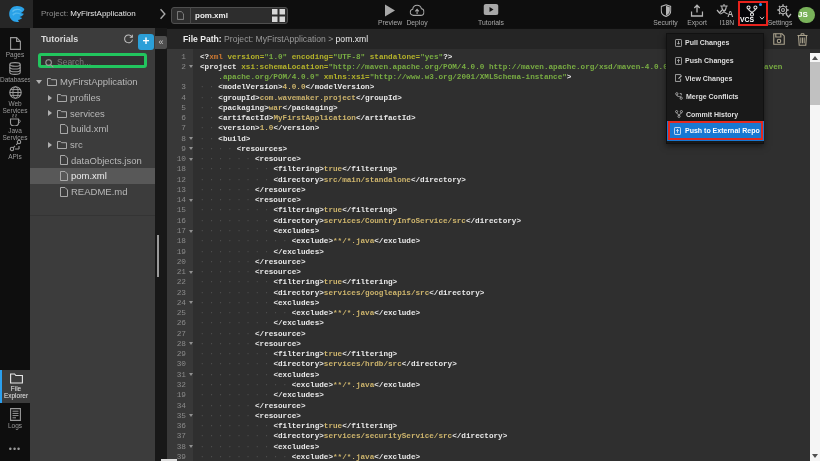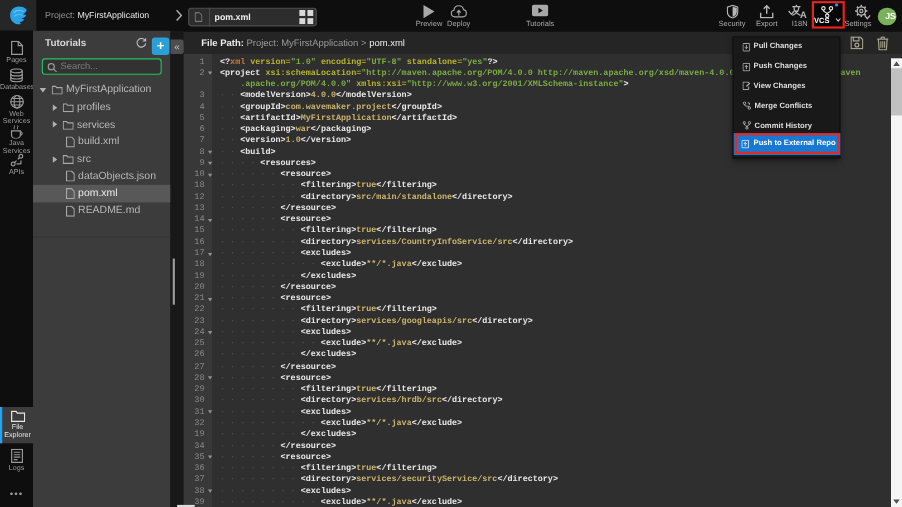--- a/index.html
+++ b/index.html
@@ -17,40 +17,40 @@
 #tab .nm{font-size:8px;font-weight:bold;color:#f0f0f0;margin-left:4px}
 #tab .grid{margin-left:auto;margin-right:0;width:17px;height:15px;display:flex;align-items:center;justify-content:center}
 
 .topic{position:absolute;top:0;height:28px;text-align:center;color:#b0b0b0}
 .topic .lbl{position:absolute;left:0;right:0;bottom:2px;font-size:6.8px;color:#a9a9a9;white-space:nowrap}
 .topic svg{position:absolute;left:50%;transform:translateX(-50%);top:4px}
 
 #vcsbox{position:absolute;left:738px;top:1px;width:30px;height:25px;border:2px solid #e8221c;background:#050508}
 #vcsbox .lbl{position:absolute;left:0;right:0;bottom:1px;font-size:6.8px;font-weight:bold;color:#fff}
 #bluedot{position:absolute;left:758.5px;top:2.5px;width:3px;height:3px;border-radius:50%;background:#2196f3;z-index:2}
-#avatar{position:absolute;left:798px;top:6.5px;width:16.5px;height:16.5px;border-radius:50%;background:#79b25a;color:#fff;font-size:8px;font-weight:bold;text-align:right;line-height:16.5px}
+#avatar{position:absolute;left:798px;top:6.5px;width:16.5px;height:16.5px;border-radius:50%;background:#79b25a;color:#fff;font-size:8px;font-weight:bold;text-align:left;line-height:16.5px}
 
 
 #sidebar{position:absolute;left:0;top:28px;width:30px;height:433px;background:#0e0e0e}
 .sbi{position:absolute;left:0;width:30px;text-align:center;color:#9a9a9a}
 .sbi .lbl{font-size:6.5px;line-height:7.2px;color:#9a9a9a}
 .sbi svg{display:block;margin:0 auto 1px}
 #fexp{position:absolute;left:0;top:370px;width:30px;height:33px;background:#3c3c3c;border-left:2px solid #2ba0f0;text-align:center;color:#e8e8e8}
 #fexp .lbl{font-size:6.5px;line-height:7.2px;color:#e8e8e8}
 #fexp svg{display:block;margin:3px auto 1px}
 #sbdots{position:absolute;left:0;top:444px;width:30px;text-align:center;color:#9a9a9a;font-size:9px;letter-spacing:1px}
 
 
 #panel{position:absolute;left:30px;top:28px;width:125px;height:433px;background:#3c3c3c}
 #phead{position:absolute;left:0;top:0;width:125px;height:25px}
 #phead .ttl{position:absolute;left:11px;top:6px;font-size:9px;font-weight:bold;color:#d8d8d8}
 #refresh{position:absolute;left:92px;top:5px}
 #plus{position:absolute;left:138px;top:34px;z-index:4;width:16px;height:16px;background:#2b9fd8;border-radius:3px;color:#fff;font-size:12px;line-height:15px;text-align:center;font-weight:bold}
 #collapse{position:absolute;left:155px;top:36px;z-index:4;width:12px;height:13px;background:#4e4e4e;border-radius:0 2px 2px 0;color:#cfcfcf;font-size:9px;line-height:13px;text-align:center}
-#searchbox{position:absolute;left:8px;top:25px;width:109px;height:15px;background:#323232;border:1px solid #22c55e;border-radius:3px;color:#7d7d7d;font-size:8.5px;line-height:13px;padding-left:16px}
+#searchbox{position:absolute;left:8px;top:25px;width:109px;height:15px;background:#323232;border:3px solid #22c55e;border-radius:3px;color:#7d7d7d;font-size:8.5px;line-height:13px;padding-left:16px}
 #searchbox svg{position:absolute;left:4px;top:3px}
 #tree{position:absolute;left:0;top:46px;width:125px}
 .tr{position:relative;height:15.7px;display:flex;align-items:center;color:#b8b8b8;font-size:9.5px;white-space:nowrap}
 .tr.sel{background:#585858;color:#ededed}
 .tr .ti{margin-right:3px;display:inline-flex}
 .cd{width:0;height:0;border-left:3.5px solid transparent;border-right:3.5px solid transparent;border-top:4.5px solid #b0b0b0;margin-right:5px}
 .cr{width:0;height:0;border-top:3.5px solid transparent;border-bottom:3.5px solid transparent;border-left:4.5px solid #b0b0b0;margin-right:5px}
 .tr .noc{width:12px}
 #treeline{position:absolute;left:30px;top:215px;width:125px;border-top:1px solid #343434;z-index:3}
 #pscroll{position:absolute;left:157px;top:235px;width:2px;height:42px;background:#9a9a9a;z-index:4}
@@ -398,22 +398,22 @@
 <div class="gl">38<i></i></div>
 <div class="gl">39</div>
 </div>
 <div id="code">
     <div id="cpad"></div>
 <div class="cl"><span class="w">&lt;?</span><span class="o">xml</span><span class="w"> </span><span class="a">version</span><span class="a">=</span><span class="s">"1.0"</span><span class="w"> </span><span class="a">encoding</span><span class="a">=</span><span class="s">"UTF-8"</span><span class="w"> </span><span class="a">standalone</span><span class="a">=</span><span class="s">"yes"</span><span class="w">?&gt;</span></div>
 <div class="cl"><span class="w">&lt;project </span><span class="a">xsi:schemaLocation</span><span class="a">=</span><span class="s">"http://maven.apache.org/POM/4.0.0 http://maven.apache.org/xsd/maven-4.0.0.xsd"</span><span class="w"> </span><span class="a">xmlns</span><span class="a">=</span><span class="s">"http://maven</span></div>
 <div class="cl"><span class="w">    </span><span class="s">.apache.org/POM/4.0.0"</span><span class="w"> </span><span class="a">xmlns:xsi</span><span class="a">=</span><span class="s">"http://www.w3.org/2001/XMLSchema-instance"</span><span class="w">&gt;</span></div>
 <div class="cl"><span class="d">· · </span><span class="w">&lt;modelVersion&gt;</span><span class="t">4.0.0</span><span class="w">&lt;/modelVersion&gt;</span></div>
 <div class="cl"><span class="d">· · </span><span class="w">&lt;groupId&gt;</span><span class="t">com.wavemaker.project</span><span class="w">&lt;/groupId&gt;</span></div>
+<div class="cl"><span class="d">· · </span><span class="w">&lt;packaging&gt;</span><span class="t">war</span><span class="w">&lt;/packaging&gt;</span></div>
 <div class="cl"><span class="d">· · </span><span class="w">&lt;artifactId&gt;</span><span class="t">MyFirstApplication</span><span class="w">&lt;/artifactId&gt;</span></div>
-<div class="cl"><span class="d">· · </span><span class="w">&lt;packaging&gt;</span><span class="t">war</span><span class="w">&lt;/packaging&gt;</span></div>
 <div class="cl"><span class="d">· · </span><span class="w">&lt;version&gt;</span><span class="t">1.0</span><span class="w">&lt;/version&gt;</span></div>
 <div class="cl"><span class="d">· · </span><span class="w">&lt;build&gt;</span></div>
 <div class="cl"><span class="d">· · · · </span><span class="w">&lt;resources&gt;</span></div>
 <div class="cl"><span class="d">· · · · · · </span><span class="w">&lt;resource&gt;</span></div>
 <div class="cl"><span class="d">· · · · · · · · </span><span class="w">&lt;filtering&gt;</span><span class="t">true</span><span class="w">&lt;/filtering&gt;</span></div>
 <div class="cl"><span class="d">· · · · · · · · </span><span class="w">&lt;directory&gt;</span><span class="t">src/main/standalone</span><span class="w">&lt;/directory&gt;</span></div>
 <div class="cl"><span class="d">· · · · · · </span><span class="w">&lt;/resource&gt;</span></div>
 <div class="cl"><span class="d">· · · · · · </span><span class="w">&lt;resource&gt;</span></div>
 <div class="cl"><span class="d">· · · · · · · · </span><span class="w">&lt;filtering&gt;</span><span class="t">true</span><span class="w">&lt;/filtering&gt;</span></div>
 <div class="cl"><span class="d">· · · · · · · · </span><span class="w">&lt;directory&gt;</span><span class="t">services/CountryInfoService/src</span><span class="w">&lt;/directory&gt;</span></div>

